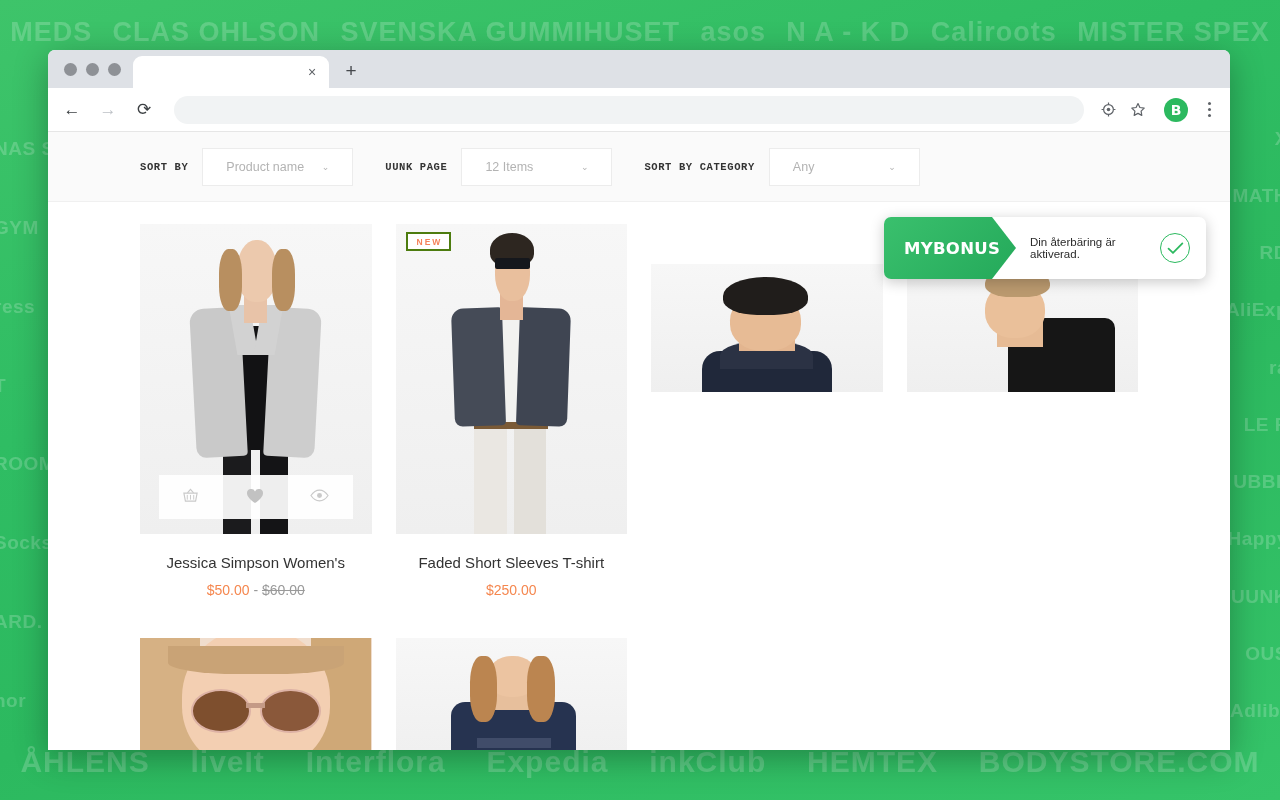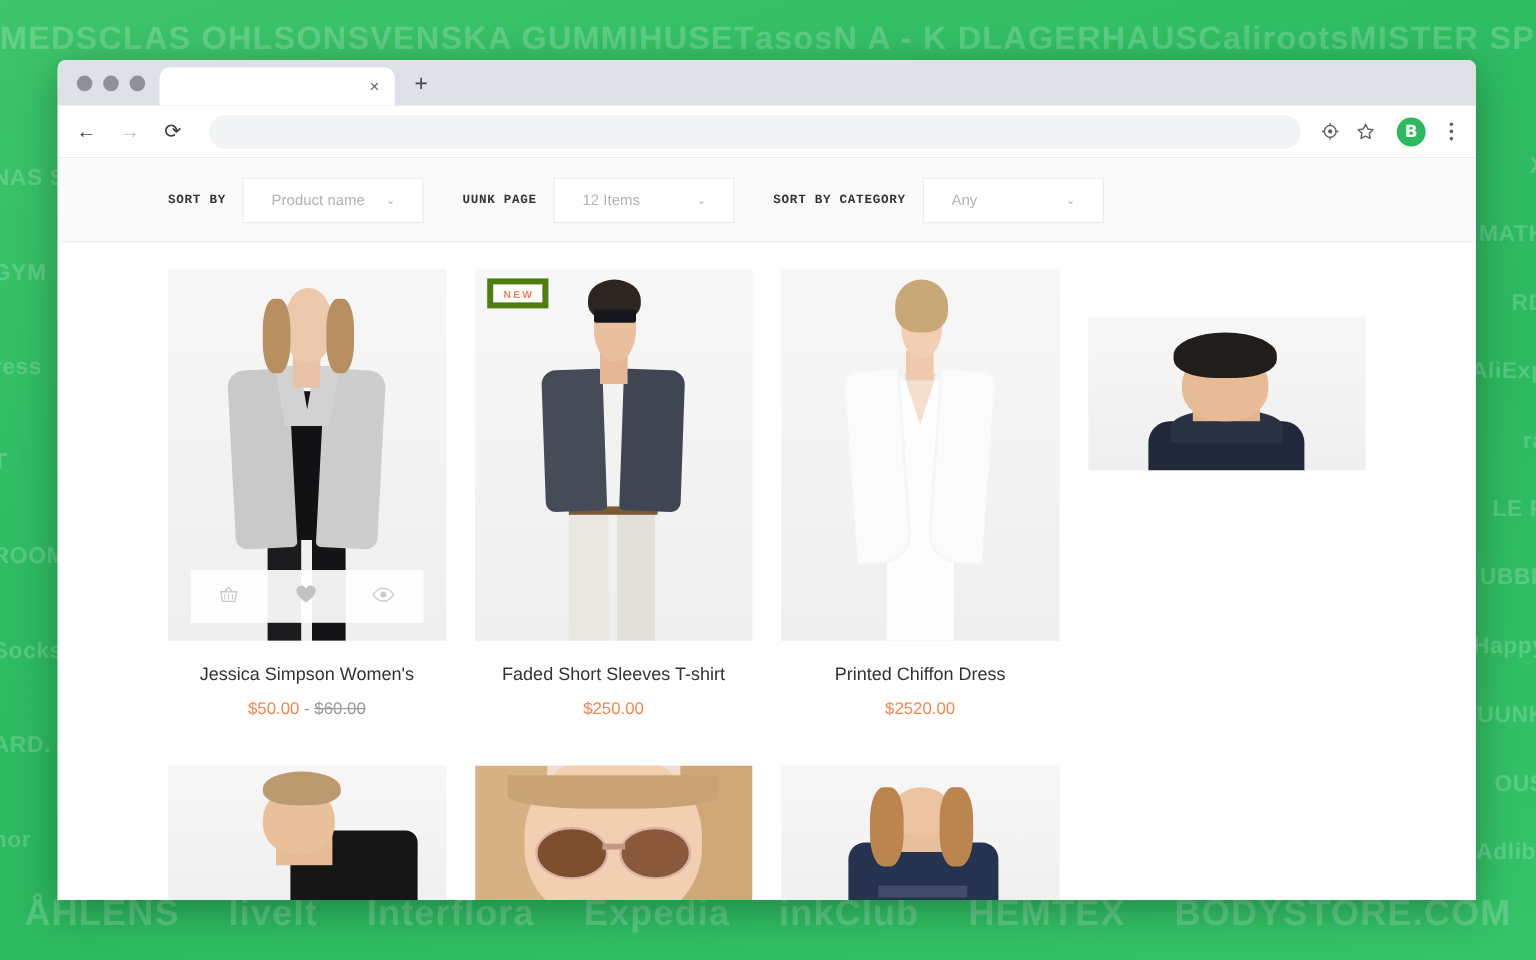--- a/index.html
+++ b/index.html
@@ -176,21 +176,21 @@
   .thumb {
     position: relative;
     height: 310px;
     background: #f4f4f4;
     overflow: hidden;
     display: flex; align-items: flex-end; justify-content: center;
   }
   .thumb.row2 { height: 128px; }
   .badge-new {
     position: absolute; left: 10px; top: 8px;
-    border: 5px solid #4d7c0f; color: #f5825a;
+    border: 2px solid #4d7c0f; color: #f5825a;
     font-size: 8.5px; font-weight: 700; letter-spacing: 2px;
     padding: 3px 7px 2px 9px; background: #fff; z-index: 5;
   }
   .hover-bar {
     position: absolute; left: 19px; right: 19px; bottom: 15px;
     height: 44px; background: rgba(255,255,255,0.93);
     display: flex; align-items: center; justify-content: space-around;
     z-index: 4;
   }
   .hover-bar .hicon { color: #c9c9c9; font-size: 16px; line-height: 1; }
@@ -249,21 +249,20 @@
 </head>
 <body>
 
 <div id="bg">
   <div class="logo-strip" id="strip-top">
       <span>MEDS</span>
       <span>CLAS OHLSON</span>
       <span>SVENSKA GUMMIHUSET</span>
       <span>asos</span>
       <span>N A - K D</span>
-      <span>LAGERHAUS</span>
       <span>Caliroots</span>
       <span>MISTER SPEX</span>
     </div>
   <div class="side-col" id="side-left">
       <span>NAS SSE</span>
       <span>GYM</span>
       <span>ress</span>
       <span>T</span>
       <span>ROOM</span>
       <span>Socks</span>
@@ -429,38 +428,20 @@
             <div class="f-piece" style="left:43%;top:11%;width:15%;height:3.5%;background:#15171c;border-radius:2px;"></div>
           </div>
         </div>
         <div class="card-title">Faded Short Sleeves T-shirt</div>
         <div class="card-price">
           <span class="price-now">$250.00</span>
         </div>
       </div>
 
 
-      <div class="card">
-        <div class="thumb">
-          <div class="figure">
-            <div class="f-bg"></div>
-            <div class="f-piece" style="left:38%;top:30%;width:24%;height:70%;background:#fdfdfd;"></div>
-            <div class="f-piece" style="left:25%;top:27%;width:20%;height:52%;background:#fbfbfb;border-radius:10px 0 24px 4px;transform:rotate(-4deg);box-shadow:inset -1px 0 3px rgba(0,0,0,.05);"></div>
-            <div class="f-piece" style="left:55%;top:27%;width:20%;height:52%;background:#fbfbfb;border-radius:0 10px 4px 24px;transform:rotate(4deg);box-shadow:inset 1px 0 3px rgba(0,0,0,.05);"></div>
-            <div class="f-piece" style="left:44%;top:28%;width:12%;height:14%;background:#f4dfd0;clip-path:polygon(0 0,100% 0,50% 100%);"></div>
-            <div class="f-piece" style="left:45%;top:22%;width:10%;height:8%;background:#eec9ad;"></div>
-            <div class="f-head" style="left:43%;top:6%;width:15%;height:18%;background:#f2cfb3;"></div>
-            <div class="f-hair" style="left:41%;top:3%;width:19%;height:14%;background:#c9a877;"></div>
-          </div>
-        </div>
-        <div class="card-title">Printed Chiffon Dress</div>
-        <div class="card-price">
-          <span class="price-now">$2520.00</span>
-        </div>
-      </div>
 
       <div class="card" style="margin-top:40px;">
         <div class="thumb row2">
           <div class="figure">
             <div class="f-bg"></div>
             <div class="f-piece" style="left:22%;top:68%;width:56%;height:32%;background:#20283a;border-radius:18px 18px 0 0;"></div>
             <div class="f-piece" style="left:30%;top:60%;width:40%;height:22%;background:#2b3244;border-radius:50% 50% 0 0;"></div>
             <div class="f-piece" style="left:38%;top:28%;width:24%;height:40%;background:#e3b58f;"></div>
             <div class="f-head" style="left:34%;top:22%;width:31%;height:46%;background:#e7bb95;"></div>
             <div class="f-hair" style="left:31%;top:10%;width:37%;height:30%;background:#201d1b;"></div>
@@ -506,15 +487,26 @@
             <div class="f-head" style="left:40%;top:14%;width:21%;height:32%;background:#ecc4a1;"></div>
             <div class="f-hair" style="left:33%;top:6%;width:35%;height:58%;background:#b8814e;z-index:-1;border-radius:40% 40% 30% 30%;"></div>
             <div class="f-piece" style="left:32%;top:14%;width:12%;height:52%;background:#bb8550;border-radius:40%;"></div>
             <div class="f-piece" style="left:57%;top:14%;width:12%;height:52%;background:#bb8550;border-radius:40%;"></div>
           </div>
         </div>
       </div>
 
     </div>
 
+    <div id="toast">
+      <div id="toast-brand">
+        <span>MYBONUS</span>
+      </div>
+      <div id="toast-msg">Din återbäring är aktiverad.</div>
+      <div id="toast-check">
+        <svg width="17" height="13" viewBox="0 0 18 14">
+          <path d="M1.5 7.2l4.8 4.6L16.4 1.6" fill="none" stroke="#2cb95f" stroke-width="1.9" stroke-linecap="round" stroke-linejoin="round"></path>
+        </svg>
+      </div>
+    </div>
 
   </div>
 </div>
 
 </body></html>

